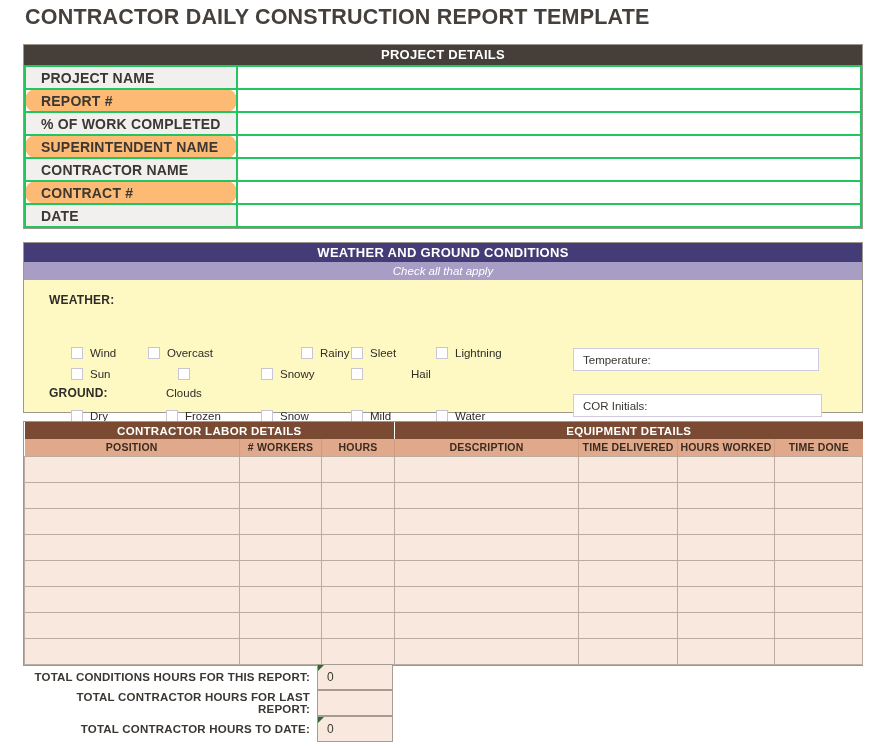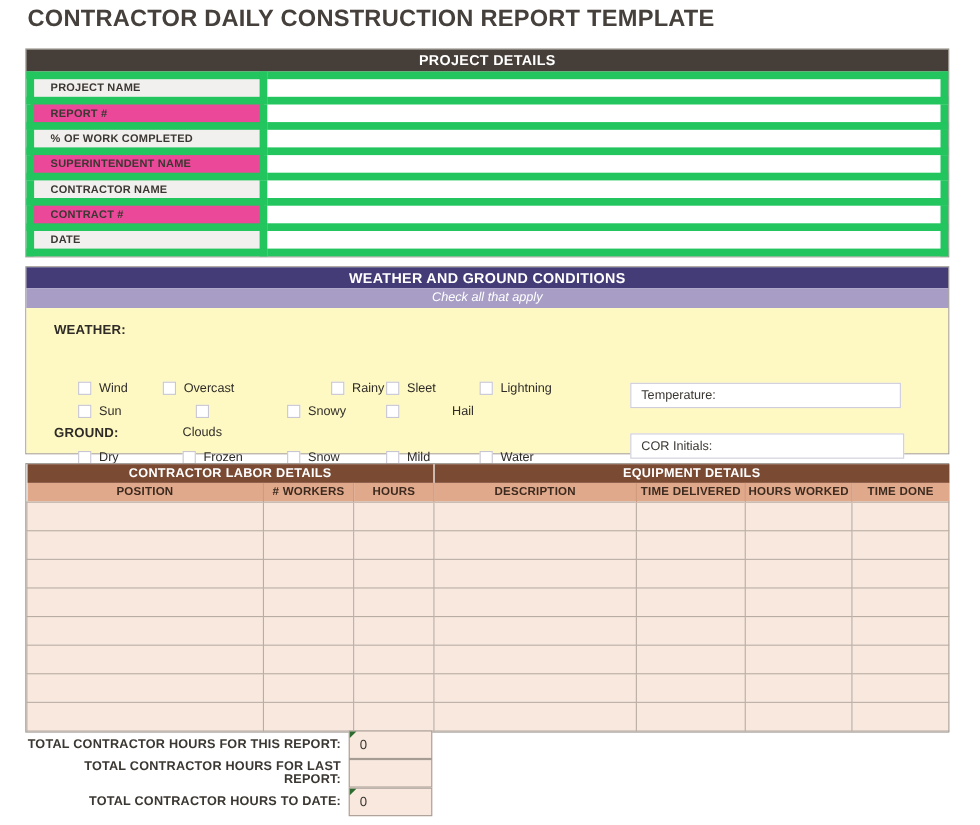--- a/index.html
+++ b/index.html
@@ -57,32 +57,32 @@
     height: 20px;
     line-height: 20px;
   }
   .proj-table {
     border-collapse: collapse;
     width: 100%;
     table-layout: fixed;
   }
   .proj-table td {
     height: 23px;
-    border: 7px solid #22c55e;
-    font-size: 10px;
+    border: 2px solid #22c55e;
+    font-size: 14px;
     font-weight: bold;
     color: #3b3732;
     padding: 0 0 0 15px;
     letter-spacing: 0.2px;
     box-sizing: border-box;
   }
   .proj-table td.lbl { width: 212px; }
   .proj-table td.val { background: #ffffff; }
   .proj-table tr.odd td.lbl  { background: #f2f0ee; }
-  .proj-table tr.even td.lbl { background: #ec4899; }
+  .proj-table tr.even td.lbl { background: #fdba74; border-radius: 11px; }
 
   
   .weather-block {
     position: absolute;
     left: 23px;
     top: 242px;
     width: 840px;
     border: 1px solid #9d9790;
     box-sizing: border-box;
   }
@@ -452,21 +452,21 @@
           <td class="cell"></td>
           <td class="cell"></td>
           <td class="cell"></td>
         </tr>
       </tbody>
     </table>
   </div>
 
   <div class="totals">
     <div class="trow">
-      <div class="tlabel">TOTAL CONTRACTOR HOURS FOR THIS REPORT:</div>
+      <div class="tlabel">TOTAL CONDITIONS HOURS FOR THIS REPORT:</div>
       <div class="tvalue">
         <span class="cmt"></span>
         <span>0</span>
       </div>
     </div>
     <div class="trow">
       <div class="tlabel">TOTAL CONTRACTOR HOURS FOR LAST REPORT:</div>
       <div class="tvalue">
         <span></span>
       </div>

